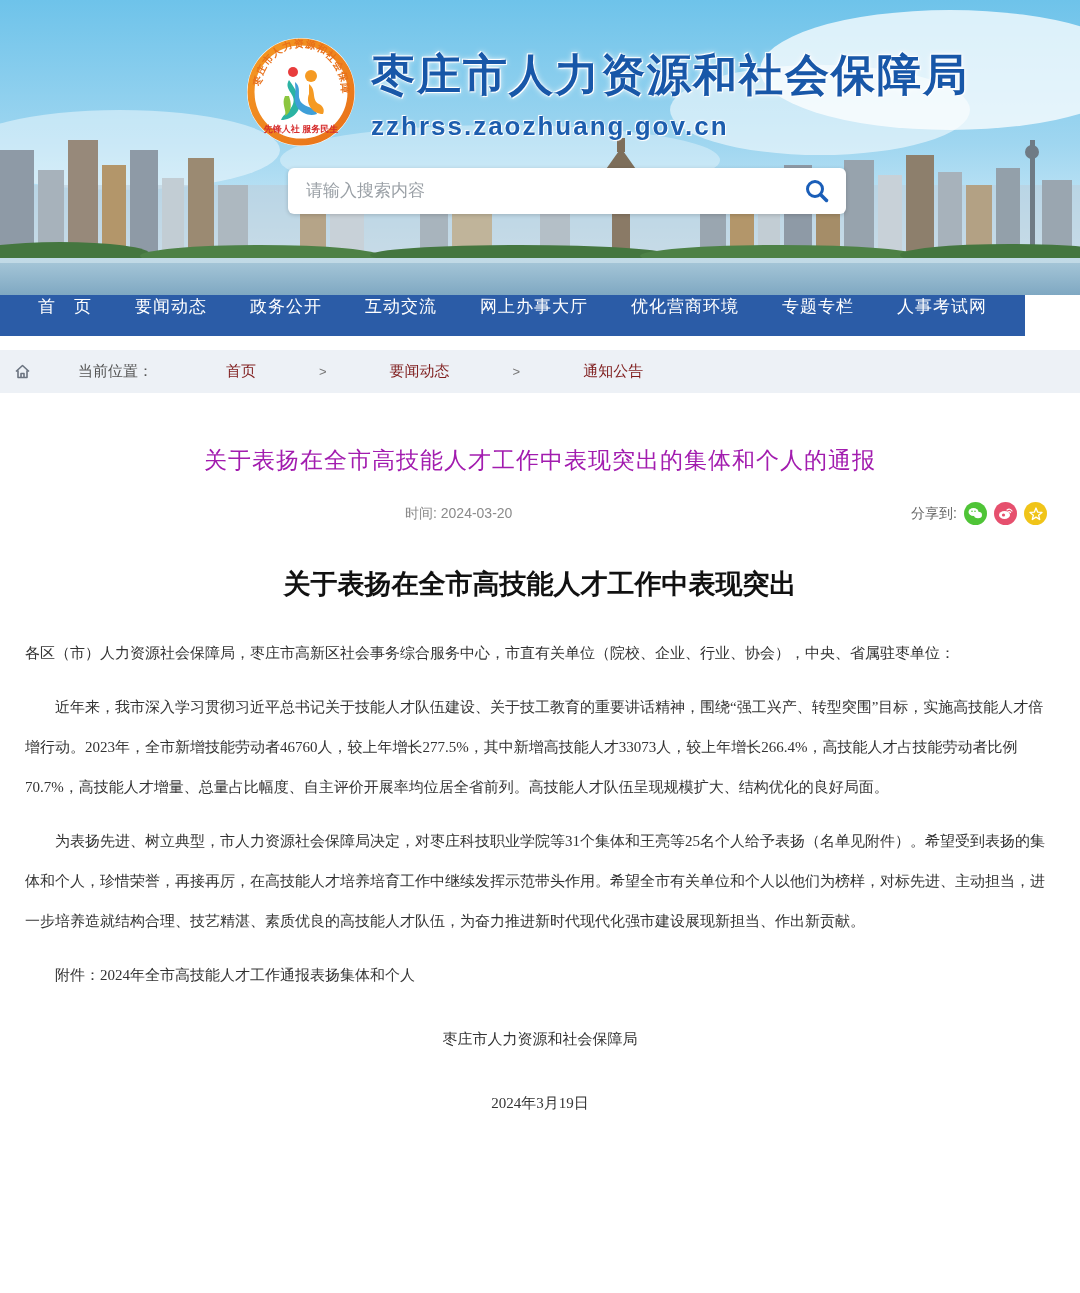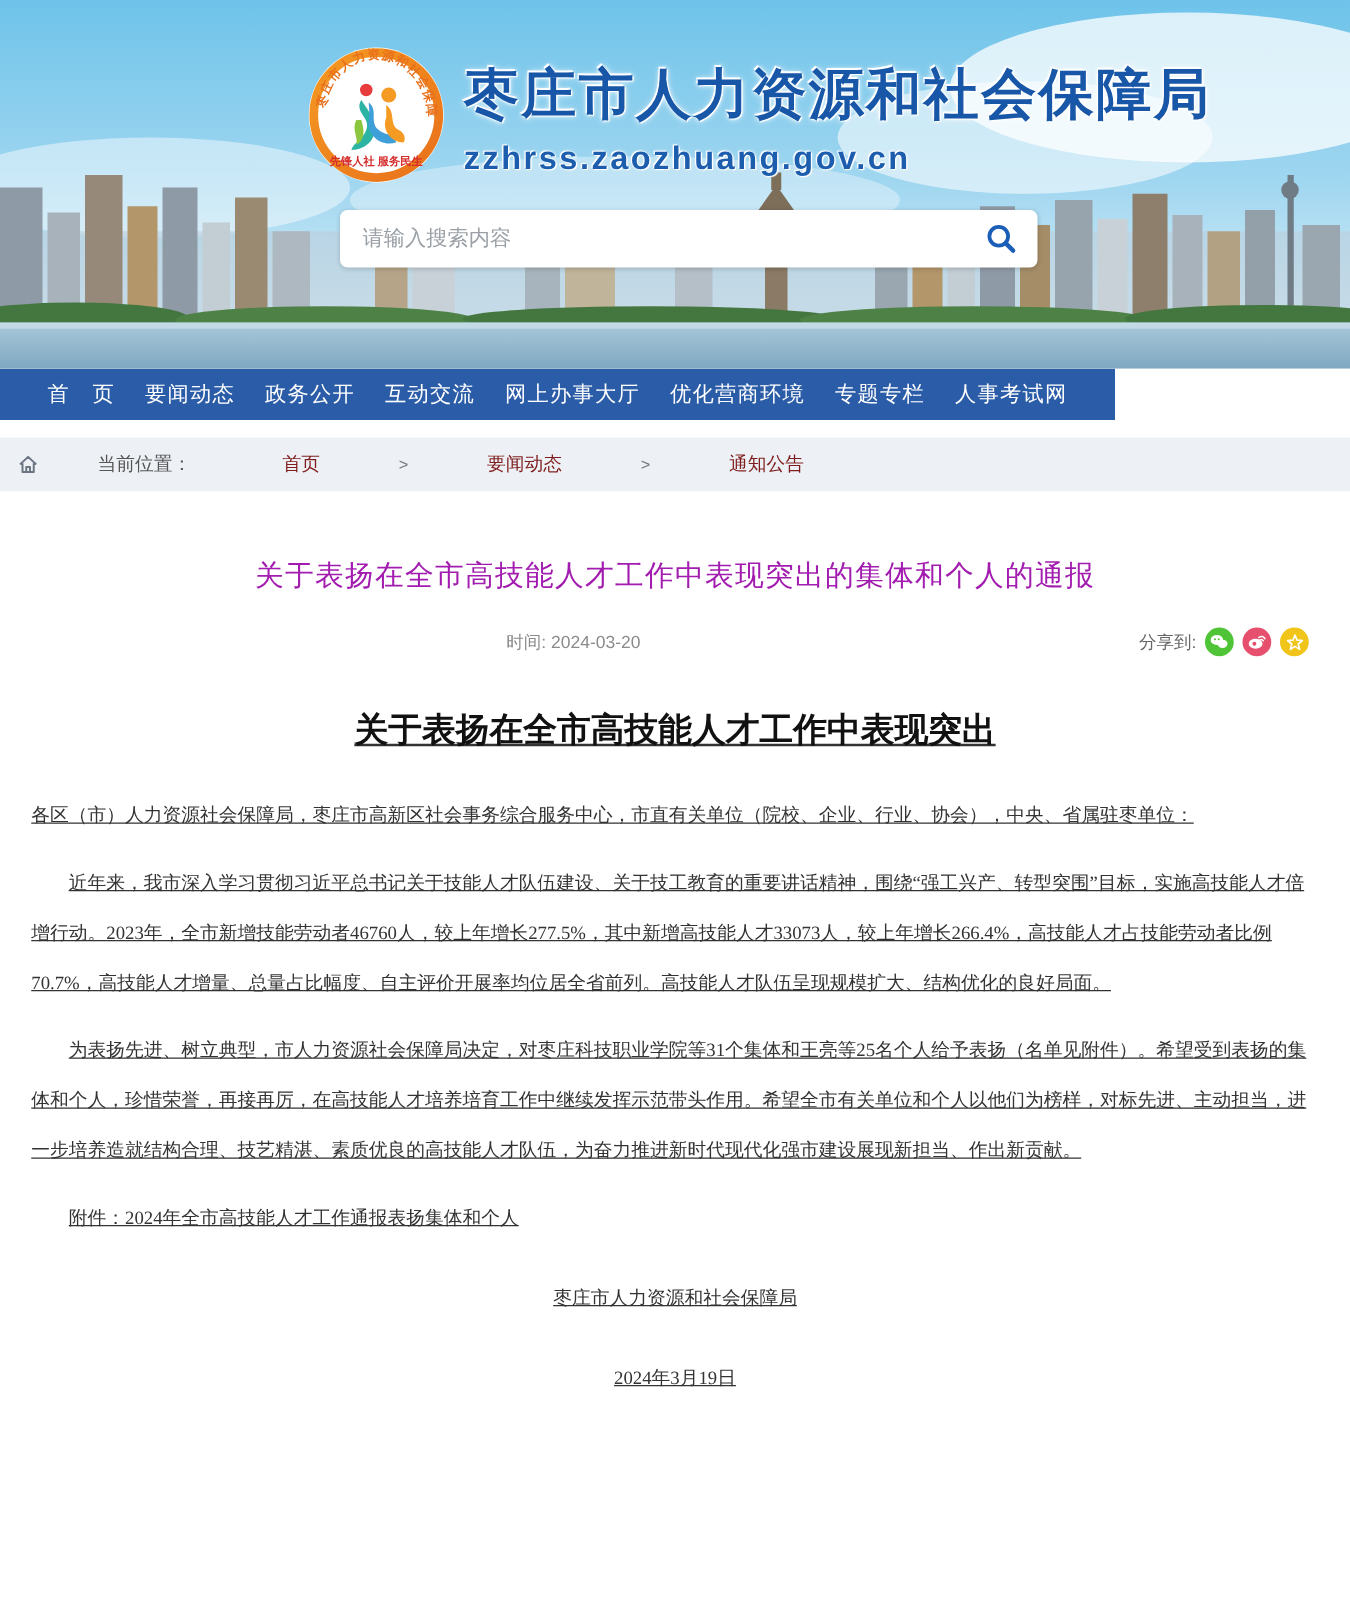--- a/index.html
+++ b/index.html
@@ -13,52 +13,52 @@
   .brand-text { margin-left:14px; padding-top:10px; }
   .site-title {
     font-size:44px; font-weight:bold; color:#1857a8; letter-spacing:2px;
     text-shadow:0 0 3px #fff, 0 0 6px rgba(255,255,255,.9), 1px 1px 0 #fff, -1px -1px 0 #fff;
   }
   .site-url {
     margin-top:6px; font-size:26px; font-weight:bold; color:#1c5dae; letter-spacing:2px;
     text-shadow:0 0 3px #fff, 1px 1px 0 #fff, -1px -1px 0 #fff;
   }
   .searchbar {
-    position:absolute; left:272px; top:168px; width:558px; height:46px;
+    position:absolute; left:288px; top:168px; width:558px; height:46px;
     background:#fff; border-radius:6px; box-shadow:0 1px 4px rgba(0,0,0,.18);
     display:flex; align-items:center; padding:0 12px 0 18px;
   }
   .searchbar input {
     flex:1; border:none; outline:none; font-size:17px; color:#333;
     font-family:"Liberation Sans",sans-serif; background:transparent;
   }
   .searchbar input::placeholder { color:#9aa0a6; }
   .search-btn { width:34px; height:34px; border:none; background:transparent; cursor:pointer; display:flex; align-items:center; justify-content:center; }
 
   
-  .nav { width:892px; height:41px; background:#2b5ca7; display:flex; align-items:center; justify-content:space-between; padding:0 38px; }
+  .nav { width:1025px; height:41px; background:#2b5ca7; display:flex; justify-content:space-between; padding:0 38px; }
   .nav a { color:#fff; font-size:17px; letter-spacing:1px; text-decoration:none; white-space:nowrap; }
 
   
   .crumb-gap { height:14px; background:#fff; }
   .breadcrumb { width:1080px; height:43px; background:#edf1f6; display:flex; align-items:center; padding:0 14px; font-size:15px; color:#555;gap:39px; }
   .breadcrumb .home-ic { margin-right:8px; display:flex; }
   .breadcrumb .bc-label { margin-right:10px; }
   .breadcrumb a { color:#7f1d1d; text-decoration:none; margin:0 24px; }
   .breadcrumb .sep { color:#777; font-size:13px; }
 
   
   .article { padding:0 25px 40px 25px; }
   .art-title { margin-top:52px; text-align:center; font-size:23px; color:#a21caf; font-weight:500; letter-spacing:1px; }
   .meta { position:relative; height:26px; margin-top:26px; }
   .meta-time { position:absolute; left:380px; top:3px; font-size:14px; color:#8b8b8b; }
   .meta-share { position:absolute; right:8px; top:0; display:flex; align-items:center; font-size:14px; color:#666; }
   .share-ic { width:23px; height:23px; border-radius:50%; margin-left:7px; display:flex; align-items:center; justify-content:center; cursor:pointer; }
 
-  .doc { font-family:"Liberation Serif","DejaVu Serif",serif; color:#333;text-decoration:underline; }
+  .doc { font-family:"Liberation Serif","DejaVu Serif",serif; color:#333; }
   .doc-title { text-align:center; font-size:27px; font-weight:bold; color:#111; line-height:1.8; }
   .doc-title.first { margin-top:32px; }
   .doc p { font-size:15px; line-height:40px; margin-top:14px; }
   .doc p.indent { text-indent:2em; }
   .doc p.center { text-align:center; }
   .doc p.sig { margin-top:24px; }
 </style>
 </head>
 <body>
 

